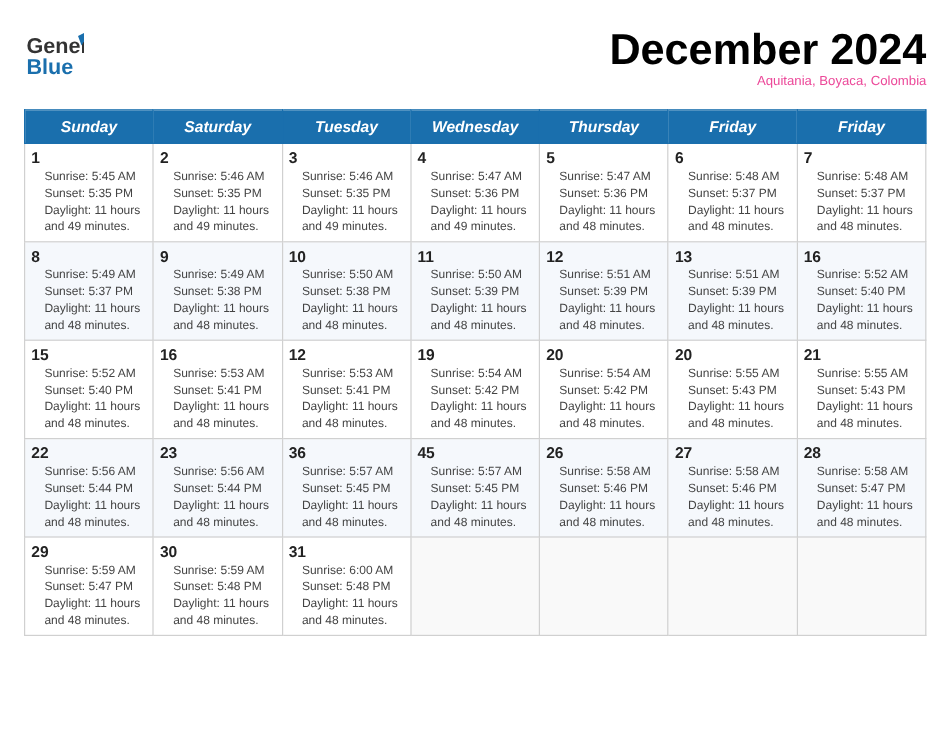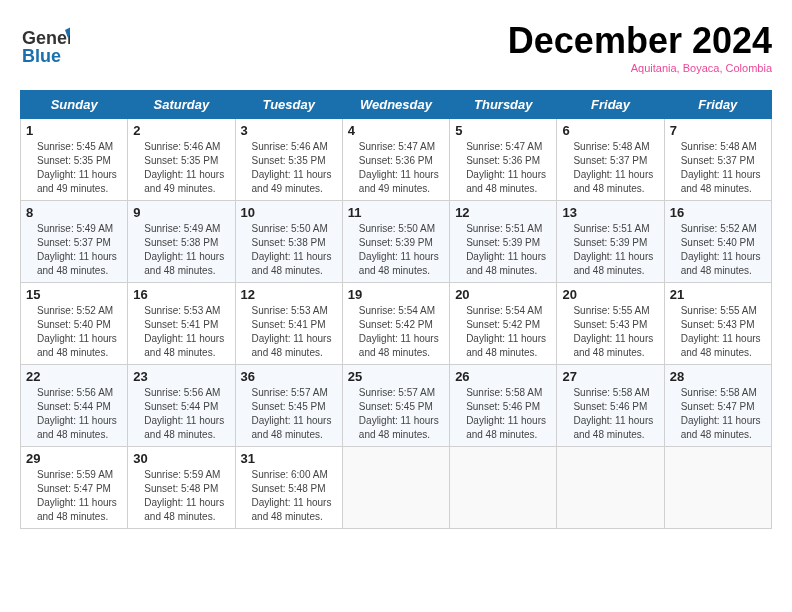--- a/index.html
+++ b/index.html
@@ -206,21 +206,21 @@
         </td>
         <td>
           <span class="day-number">23</span>
 <div class="day-info">Sunrise: 5:56 AM<br>Sunset: 5:44 PM<br>Daylight: 11 hours and 48 minutes.</div>
         </td>
         <td>
           <span class="day-number">36</span>
 <div class="day-info">Sunrise: 5:57 AM<br>Sunset: 5:45 PM<br>Daylight: 11 hours and 48 minutes.</div>
         </td>
         <td>
-          <span class="day-number">25</span>
+          <span class="day-number">45</span>
 <div class="day-info">Sunrise: 5:57 AM<br>Sunset: 5:45 PM<br>Daylight: 11 hours and 48 minutes.</div>
         </td>
         <td>
           <span class="day-number">26</span>
 <div class="day-info">Sunrise: 5:58 AM<br>Sunset: 5:46 PM<br>Daylight: 11 hours and 48 minutes.</div>
         </td>
         <td>
           <span class="day-number">27</span>
 <div class="day-info">Sunrise: 5:58 AM<br>Sunset: 5:46 PM<br>Daylight: 11 hours and 48 minutes.</div>
         </td>

